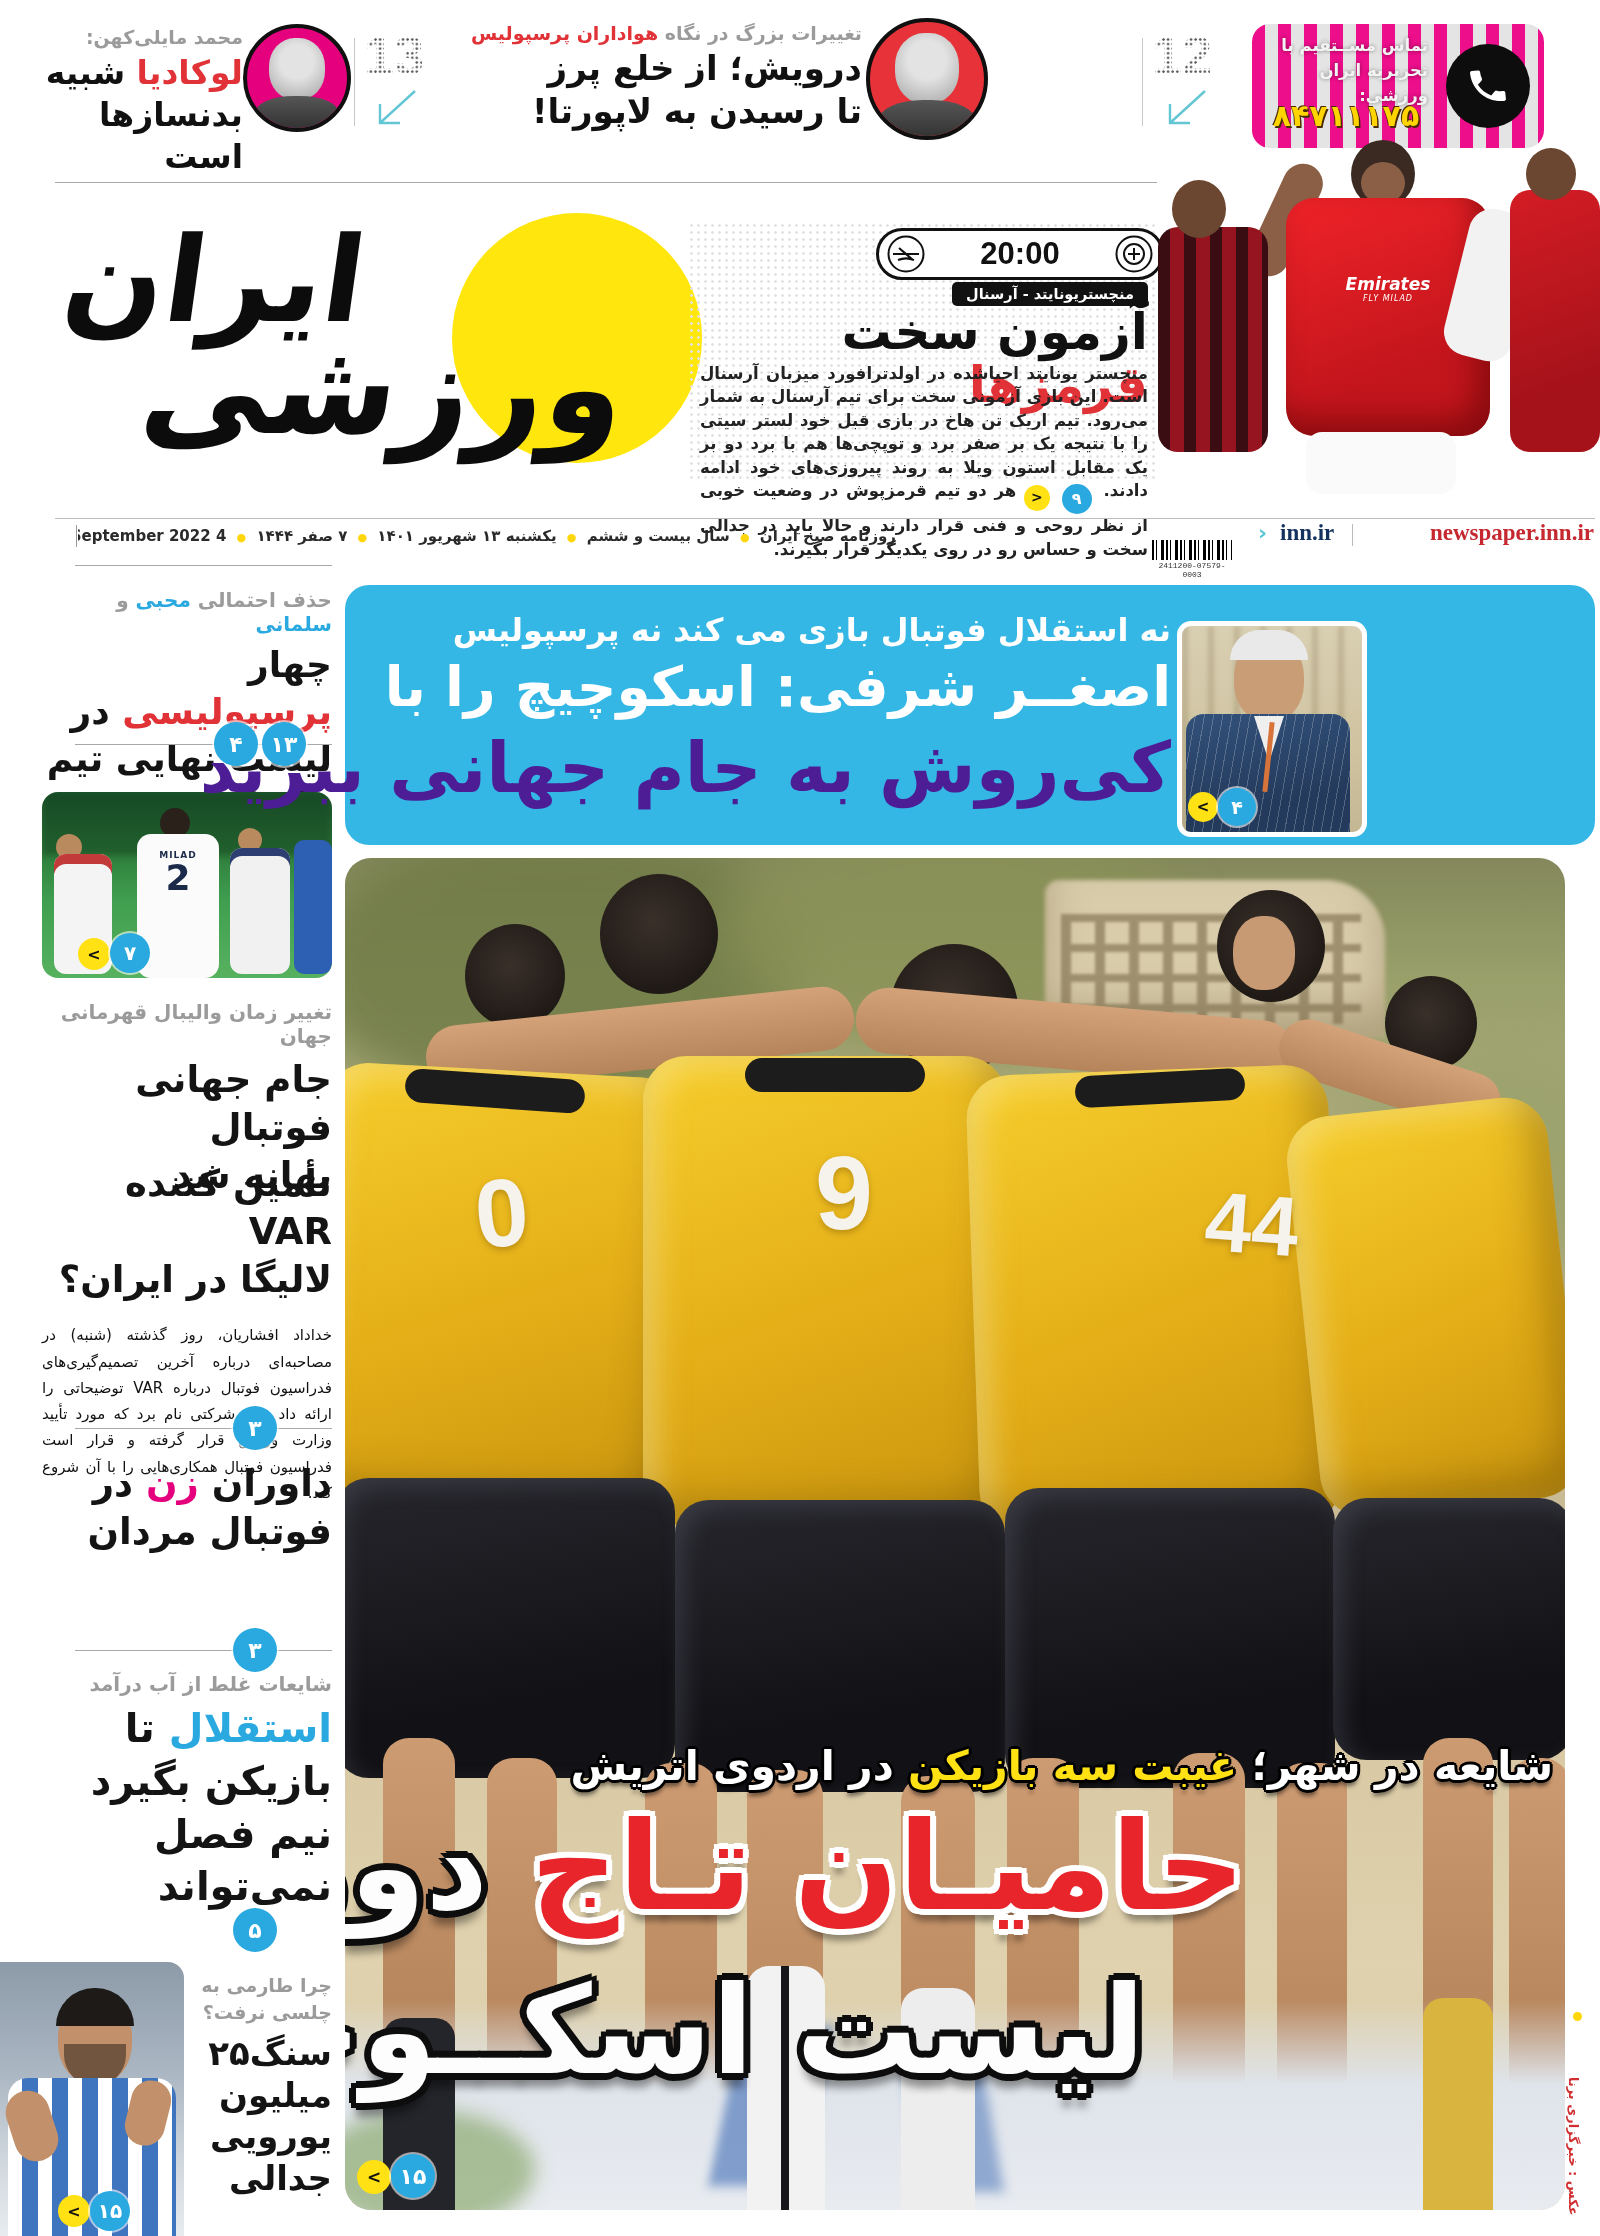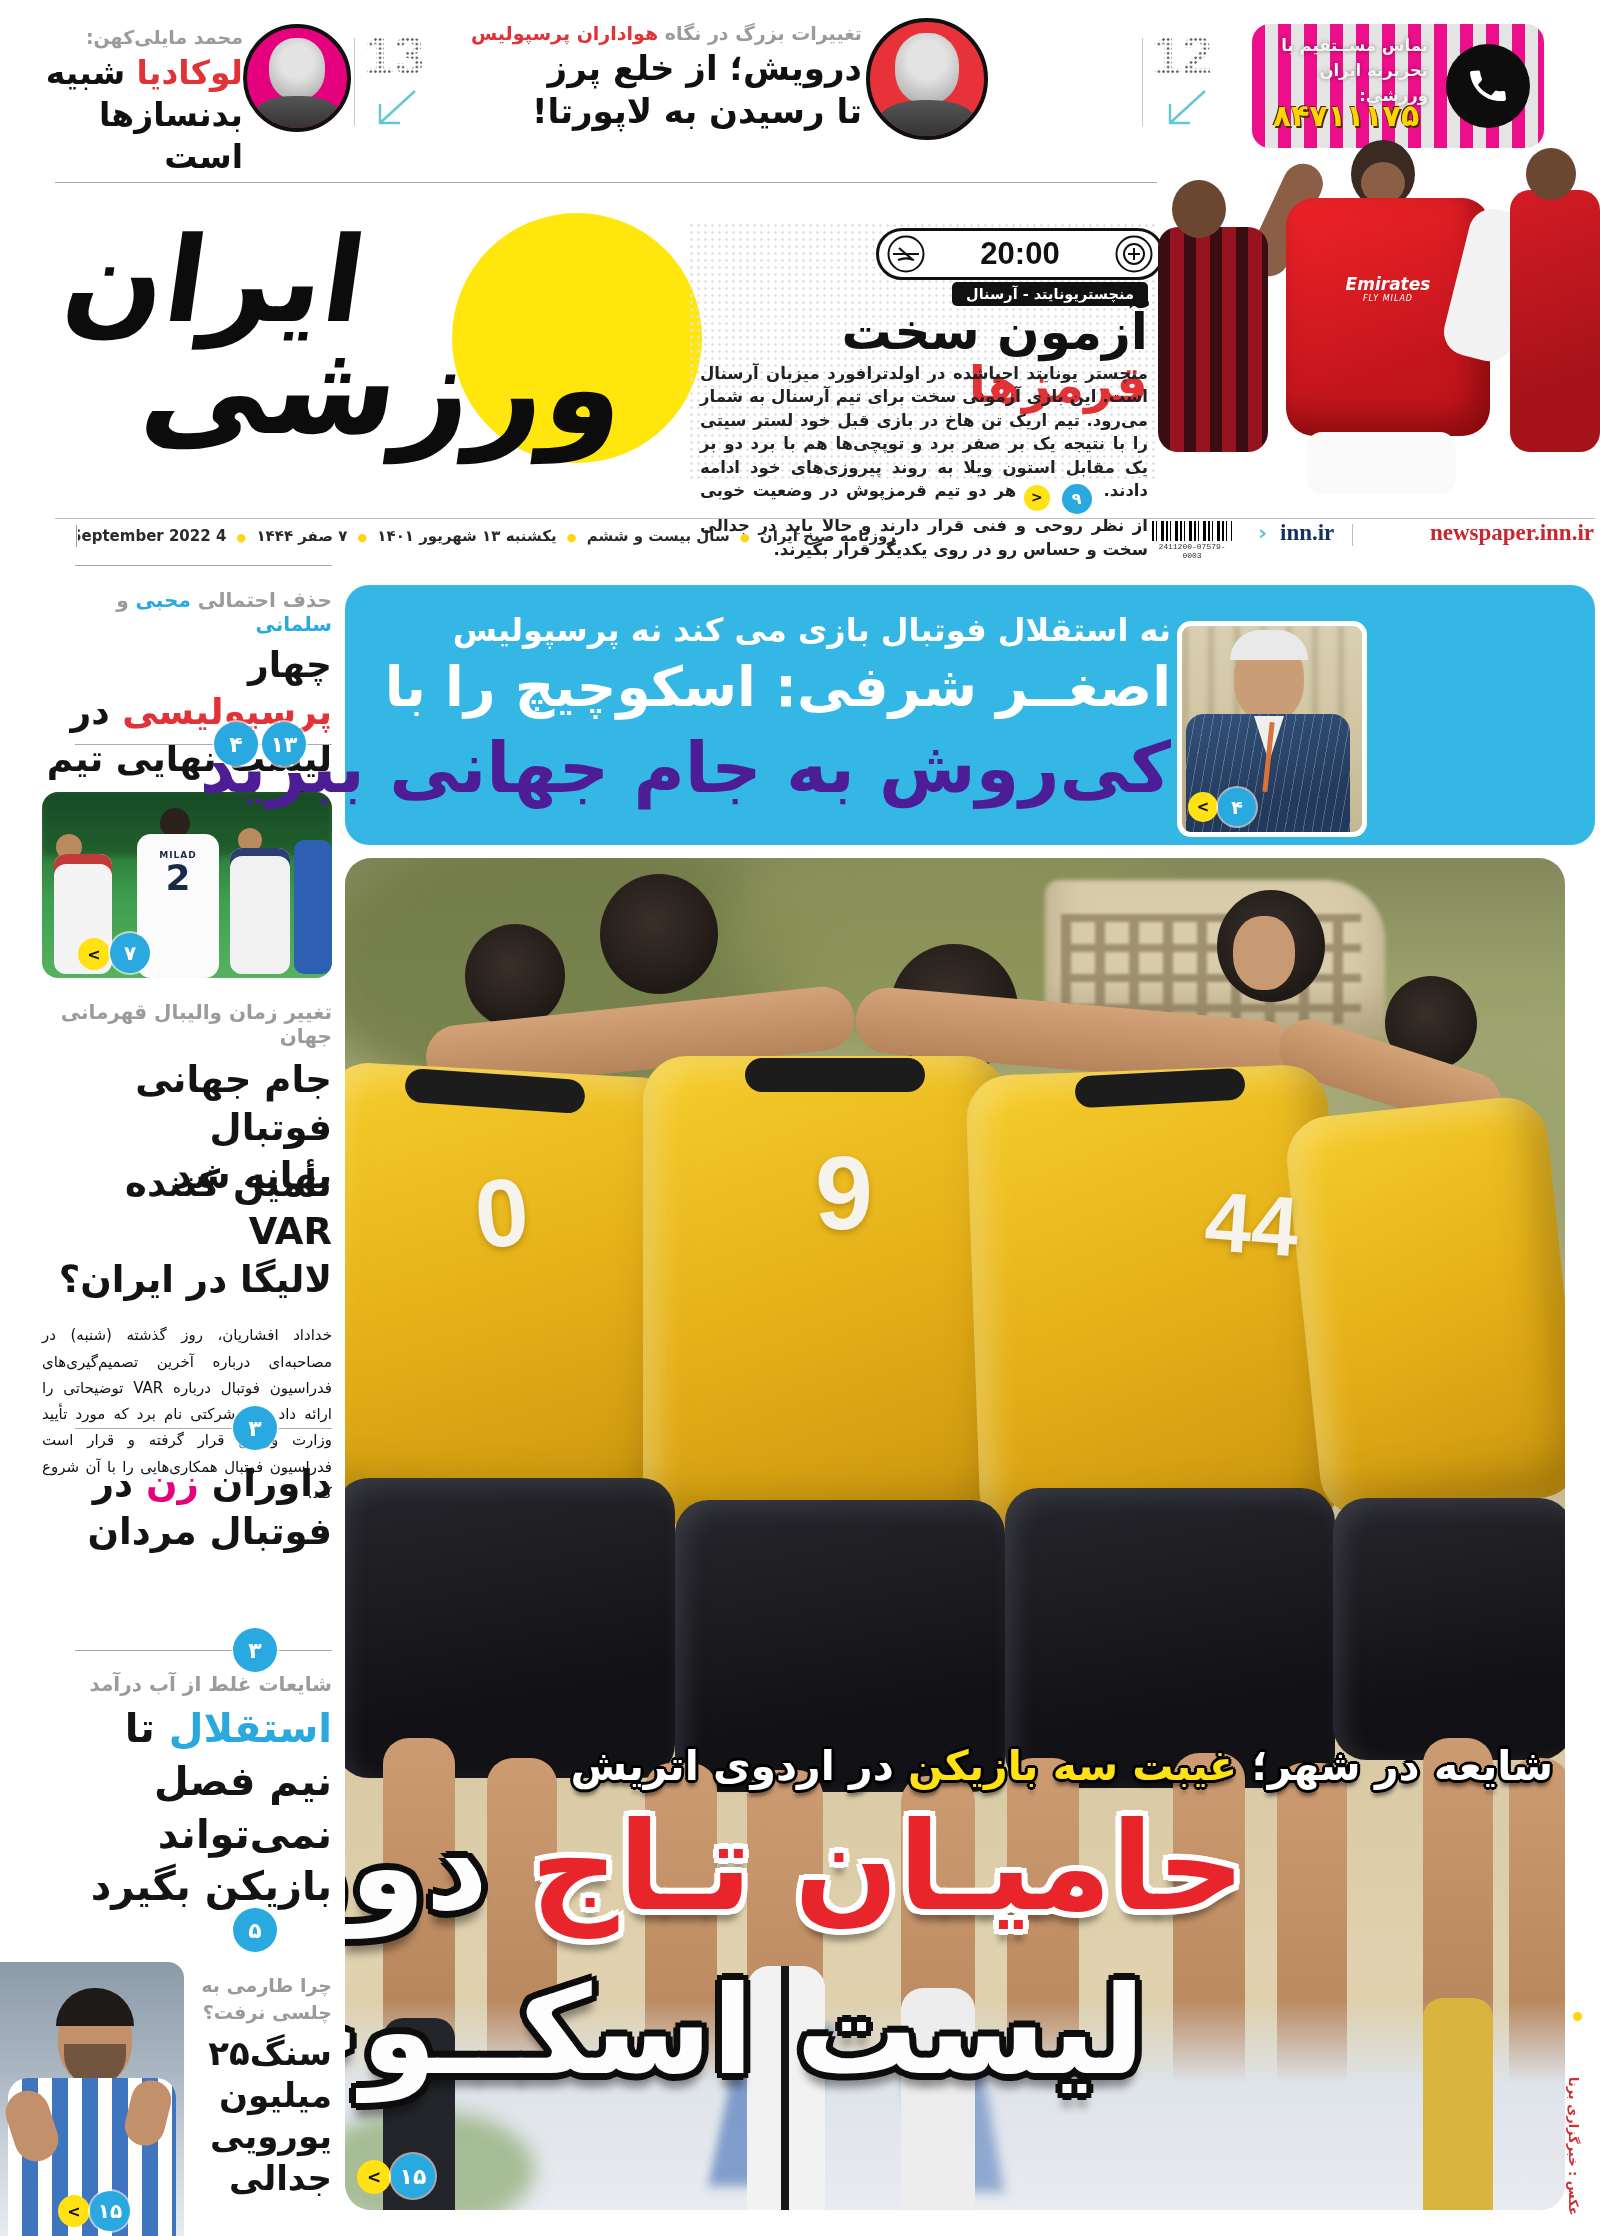--- a/index.html
+++ b/index.html
@@ -172,21 +172,21 @@
     <span>۷ صفر ۱۴۴۴</span>
     <span style="color:#ffd60a;font-size:11px;margin:0 5px;">●</span>
     <span>4 September 2022</span>
     
     
     
     
     
     
   </div>
-  <div class="abs" style="left:1152px;top:521px;width:80px;">
+  <div class="abs" style="left:1152px;top:540px;width:80px;">
     <div style="height:20px;background:repeating-linear-gradient(90deg,#000 0 2px,#fff 2px 4px,#000 4px 5px,#fff 5px 9px,#000 9px 12px,#fff 12px 14px);"></div>
     <div style="font-family:'Liberation Mono',monospace;font-size:8px;color:#333;text-align:center;margin-top:1px;">2411200-07579-0003</div>
   </div>
   <div class="abs" style="left:1258px;top:520px;font-size:22px;font-weight:700;color:#5bc7d5;">›</div>
   <div class="abs" style="left:1280px;top:520px;font-family:'Liberation Serif',serif;font-size:23px;font-weight:700;color:#15325f;">inn.ir</div>
   <div class="abs vline" style="left:1352px;top:524px;height:22px;background:#bbb;"></div>
   <div class="abs" style="left:1362px;top:520px;width:232px;text-align:right;font-family:'Liberation Serif',serif;
               font-size:23px;font-weight:700;color:#c5282f;">newspaper.inn.ir</div>
 
   <div class="abs rule" style="left:75px;top:565px;width:257px;"></div>
@@ -260,22 +260,22 @@
   <div class="abs badge-b" style="left:233px;top:1628px;width:44px;height:44px;font-size:22px;">
     <span>۳</span>
   </div>
 
   <div class="abs rtl" style="left:42px;top:1672px;width:290px;text-align:right;">
     <div class="kicker" style="font-size:20px;">شایعات غلط از آب درآمد</div>
     <div class="sb-title" style="font-size:40px;line-height:1.32;margin-top:6px;">
       <div>
         <span class="blue">استقلال</span><span> تا</span>
       </div>
+      <div>بازیکن بگیرد</div>
       <div>نیم فصل نمی‌تواند</div>
-      <div>بازیکن بگیرد</div>
     </div>
   </div>
   <div class="abs badge-b" style="left:233px;top:1908px;width:44px;height:44px;font-size:22px;">
     <span>۵</span>
   </div>
 
   <div class="abs" style="left:0;top:1962px;width:184px;height:274px;border-radius:0 16px 0 0;overflow:hidden;
               background:linear-gradient(180deg,#8d9aa8,#aab6c2 40%,#cfd6dd 72%,#e8ecef);">
     <div class="abs" style="left:58px;top:34px;width:74px;height:88px;border-radius:46%;background:#c2906a;"></div>
     <div class="abs" style="left:56px;top:26px;width:78px;height:38px;border-radius:40px 40px 0 0;background:#1d1a17;"></div>

